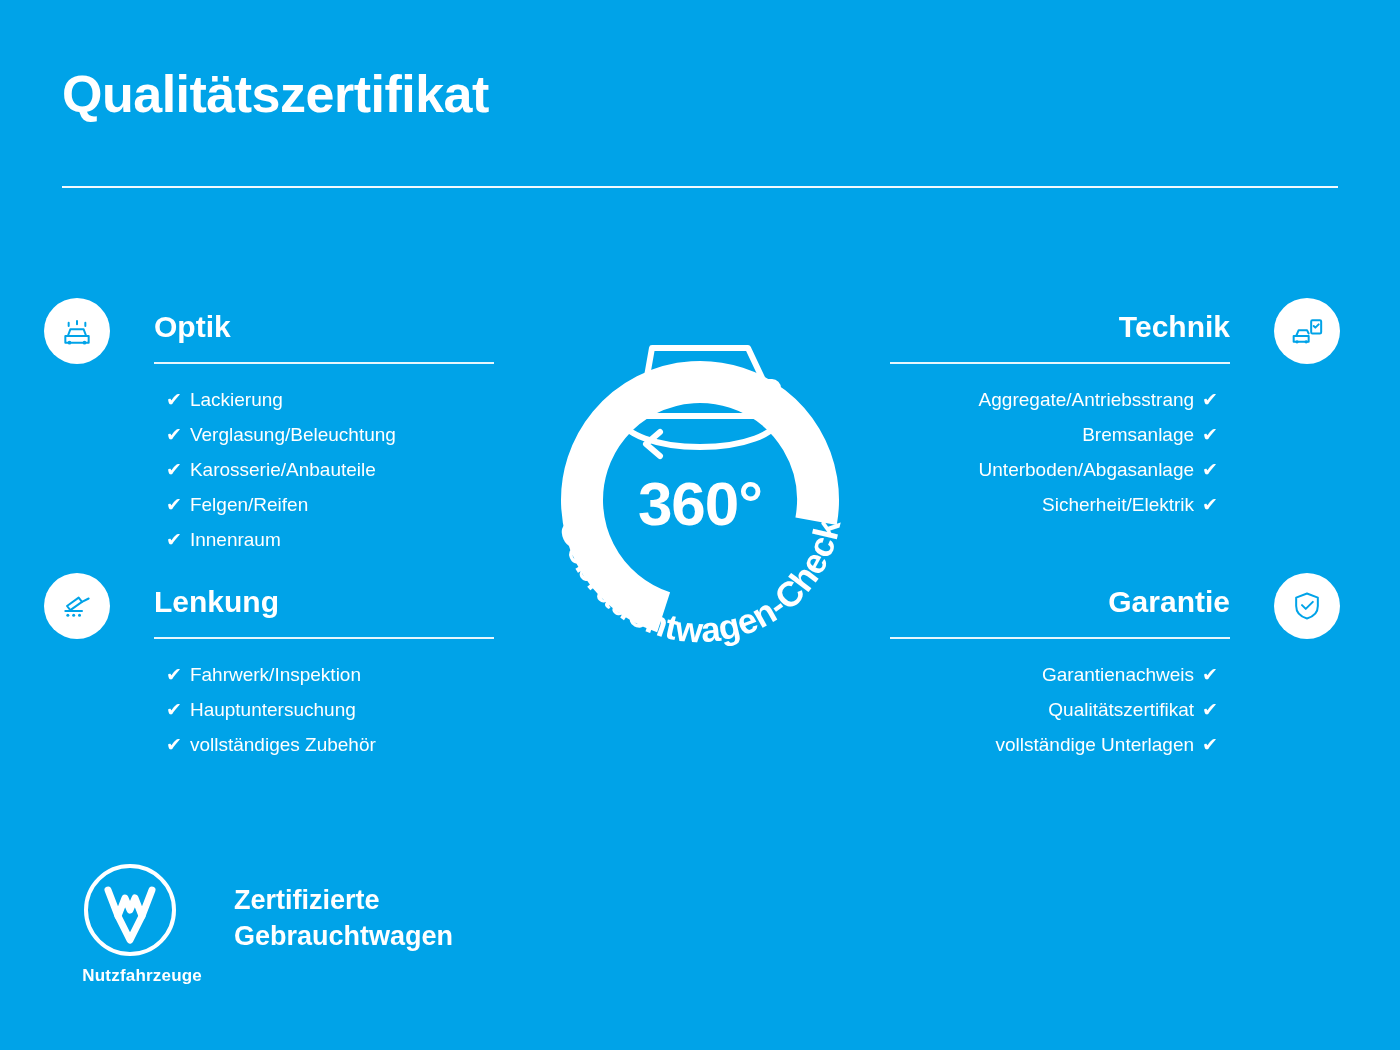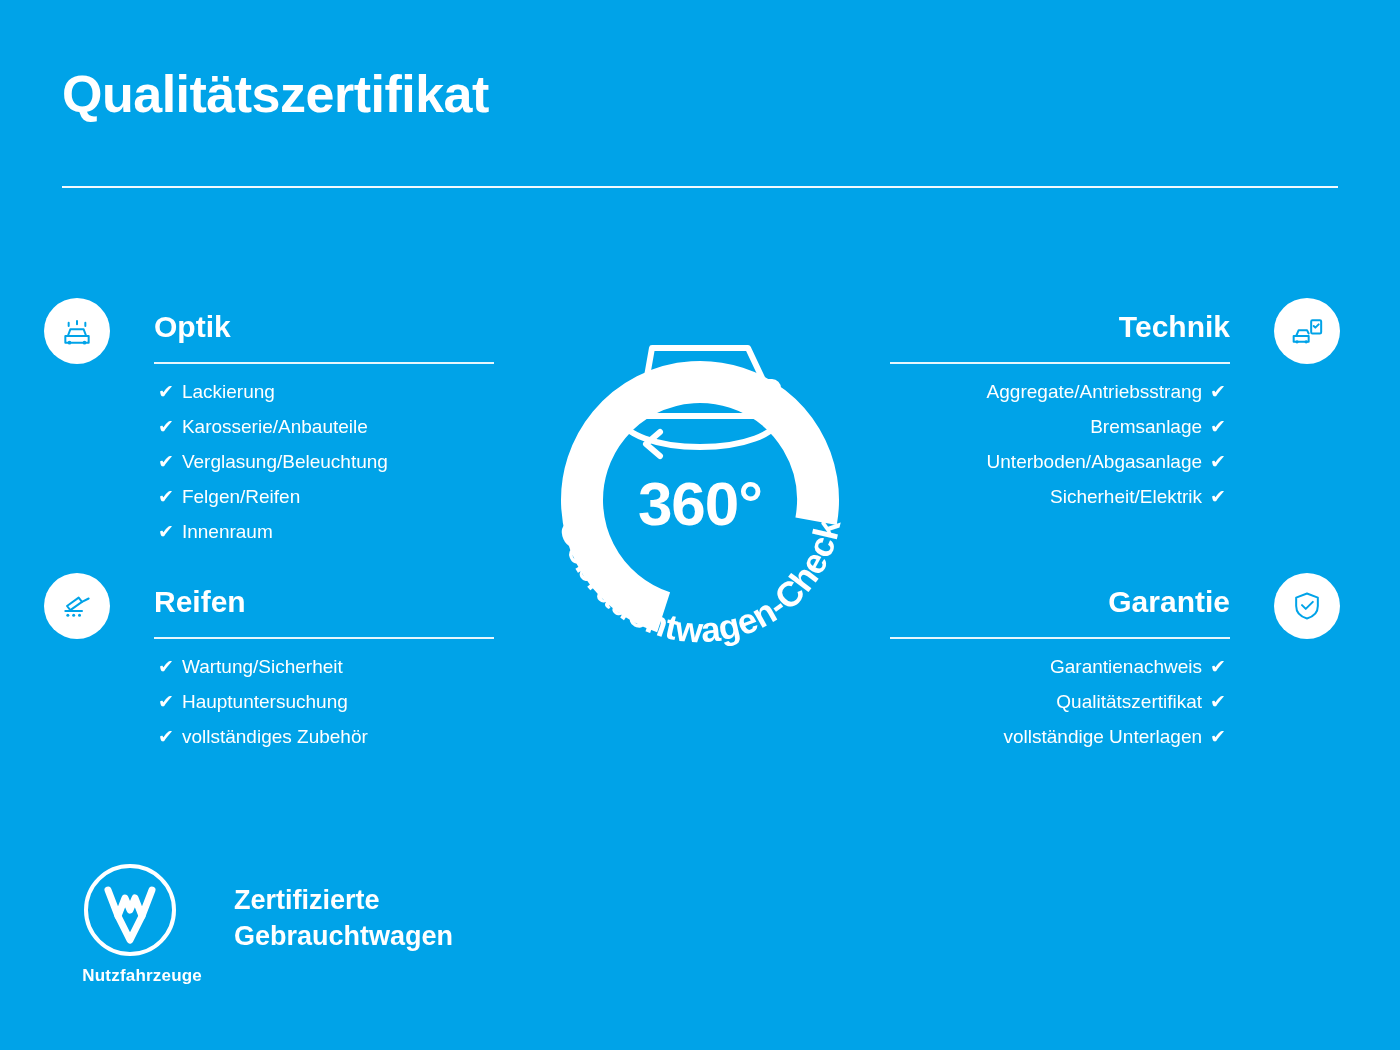--- a/index.html
+++ b/index.html
@@ -86,21 +86,21 @@
     top: 72px;
     height: 2px;
     background: #ffffff;
     opacity: 0.9;
   }
   .col-left .sec-rule  { left: 110px; width: 340px; }
   .col-right .sec-rule { right: 110px; width: 340px; }
 
   .items {
     list-style: none;
-    margin: 4px;
+    margin: 12px;
     padding: 0;
   }
   .col-left .items  { padding-left: 110px; text-align: left; }
   .col-right .items { padding-right: 110px; text-align: right; }
 
   .items li {
     font-size: 19px;
     line-height: 1.0;
     padding: 8px 0;
     white-space: nowrap;
@@ -181,44 +181,44 @@
           <circle cx="15" cy="38" r="2.2" fill="#00a3e8" stroke="none"></circle>
           <circle cx="33" cy="38" r="2.2" fill="#00a3e8" stroke="none"></circle>
           <path d="M14 18v-4M24 16v-4M34 18v-4"></path>
         </svg>
       </div>
       <div class="sec-title">Optik</div>
       <div class="sec-rule"></div>
     </div>
     <ul class="items">
       <li><span class="check">✔</span><span>Lackierung</span></li>
+      <li><span class="check">✔</span><span>Verglasung/Beleuchtung</span></li>
       <li><span class="check">✔</span><span>Karosserie/Anbauteile</span></li>
-      <li><span class="check">✔</span><span>Verglasung/Beleuchtung</span></li>
       <li><span class="check">✔</span><span>Felgen/Reifen</span></li>
       <li><span class="check">✔</span><span>Innenraum</span></li>
     </ul>
   </div>
 
   <div class="col col-left sec-wartung">
     <div class="sec-head">
       <div class="badge">
         <svg width="40" height="40" viewBox="0 0 48 48" fill="none" stroke="#00a3e8" stroke-width="2.4" stroke-linecap="round" stroke-linejoin="round">
           <path d="M12 24l14-10 4 5-14 10z"></path>
           <path d="M30 19l8-4"></path>
           <path d="M10 30h20"></path>
           <circle cx="13" cy="35" r="1.8" fill="#00a3e8" stroke="none"></circle>
           <circle cx="20" cy="35" r="1.8" fill="#00a3e8" stroke="none"></circle>
           <circle cx="27" cy="35" r="1.8" fill="#00a3e8" stroke="none"></circle>
         </svg>
       </div>
-      <div class="sec-title">Reifen</div>
+      <div class="sec-title">Lenkung</div>
       <div class="sec-rule"></div>
     </div>
     <ul class="items">
-      <li><span class="check">✔</span><span>Wartung/Sicherheit</span></li>
+      <li><span class="check">✔</span><span>Fahrwerk/Inspektion</span></li>
       <li><span class="check">✔</span><span>Hauptuntersuchung</span></li>
       <li><span class="check">✔</span><span>vollständiges Zubehör</span></li>
     </ul>
   </div>
 
   <div class="col col-right sec-technik">
     <div class="sec-head">
       <div class="badge">
         <svg width="40" height="40" viewBox="0 0 48 48" fill="none" stroke="#00a3e8" stroke-width="2.4" stroke-linecap="round" stroke-linejoin="round">
           <path d="M8 30h18v7H8z"></path>

